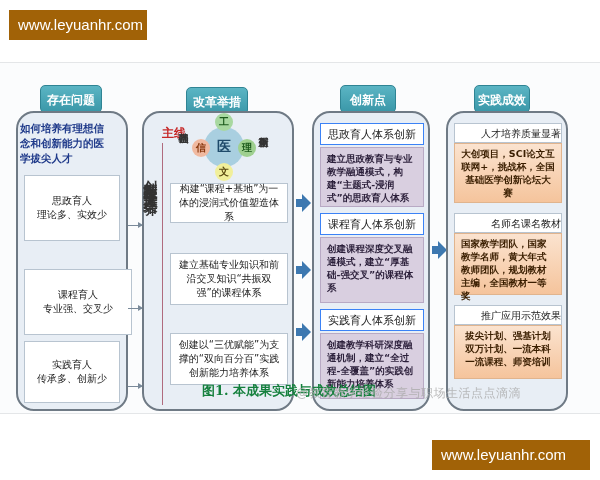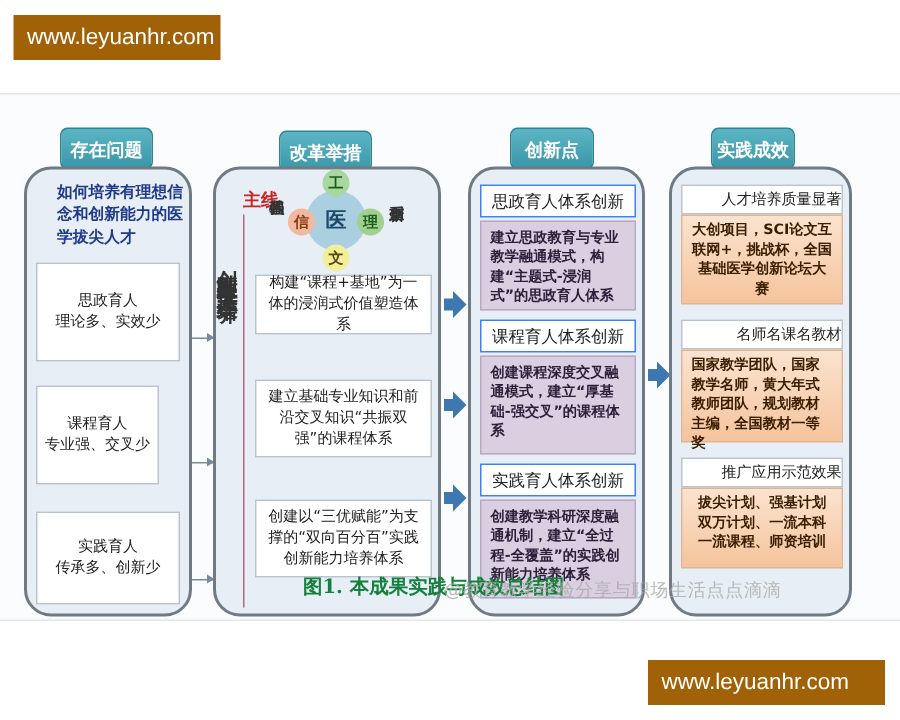--- a/index.html
+++ b/index.html
@@ -84,26 +84,26 @@
 </style>
 </head>
 <body>
 
 <div id="wm-top" class="watermark">www.leyuanhr.com</div>
 
 <div class="figure">
 
   <div class="col-header" style="left:40px; top:22px; width:62px;">存在问题</div>
   <div class="panel" style="left:16px; top:48px; width:112px; height:300px;">
-    <div class="q-text" style="left:20px; top:8px; width:92px;">如何培养有理想信念和创新能力的医学拔尖人才</div>
+    <div class="q-text" style="left:2px; top:8px; width:92px;">如何培养有理想信念和创新能力的医学拔尖人才</div>
     <div class="white-box" style="left:6px; top:62px; width:96px; height:66px;">
       <span>思政育人</span>
       <span>理论多、实效少</span>
     </div>
-    <div class="white-box" style="left:6px; top:144px; width:82px; height:66px;">
+    <div class="white-box" style="left:6px; top:156px; width:108px; height:66px;">
       <span>课程育人</span>
       <span>专业强、交叉少</span>
     </div>
     <div class="white-box" style="left:6px; top:228px; width:96px; height:62px;">
       <span>实践育人</span>
       <span>传承多、创新少</span>
     </div>
   </div>
 
   <div class="small-arrow" style="left:128px; top:162px; width:14px;"></div>

